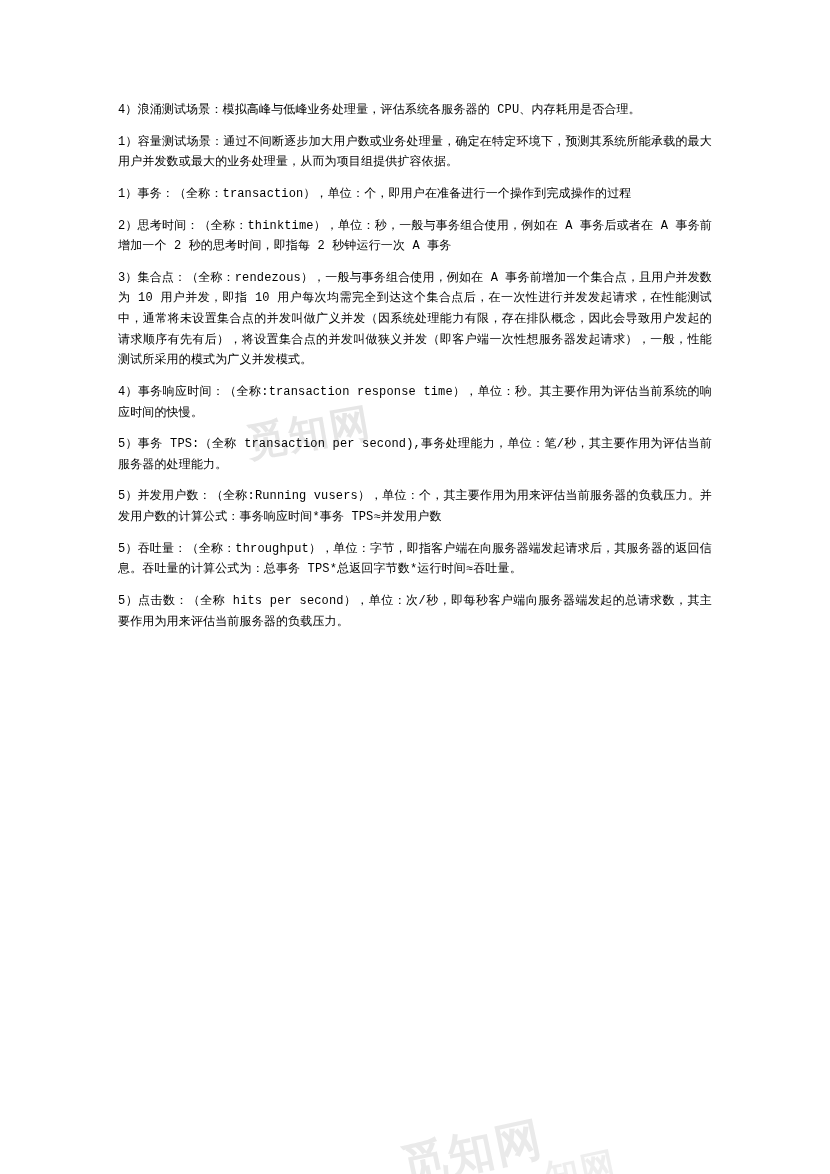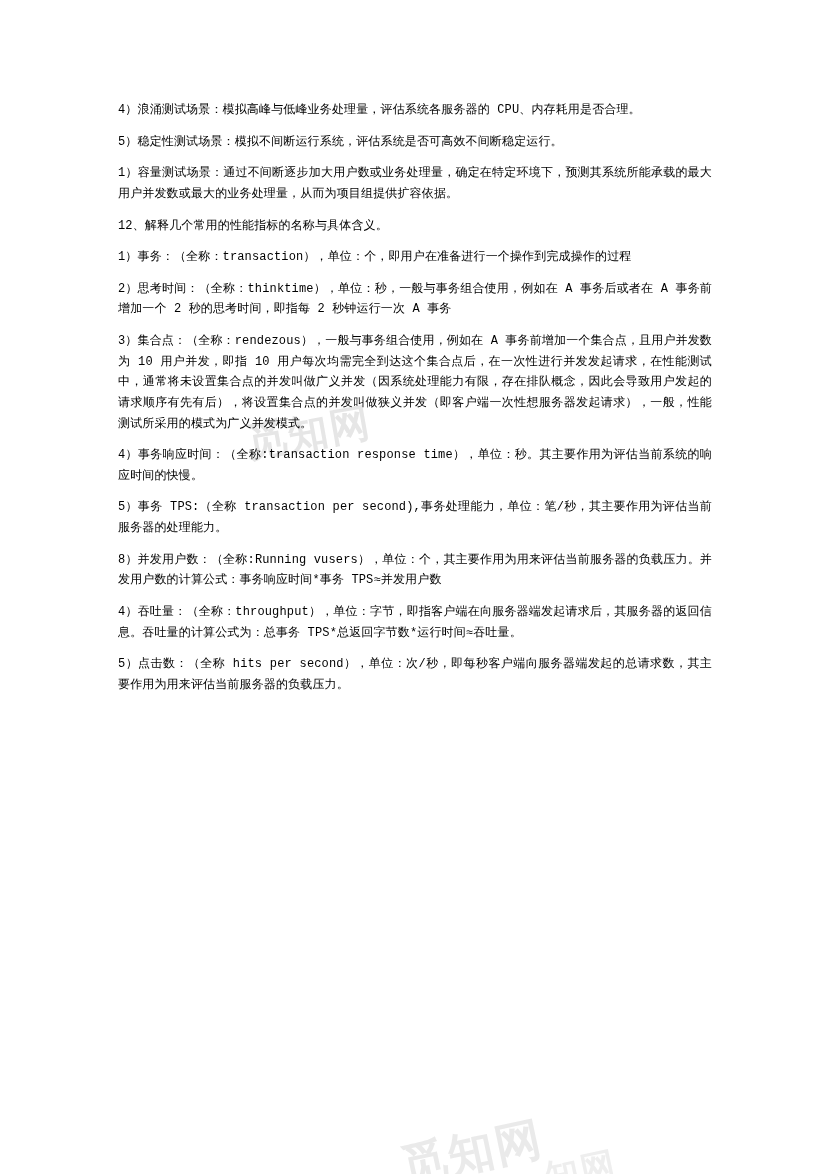--- a/index.html
+++ b/index.html
@@ -70,29 +70,27 @@
 </style>
 </head>
 <body>
 
 <div class="page">
 
   <div class="watermark wm-center">觅知网</div>
 
   <div class="doc-body">
     <p class="para">4）浪涌测试场景：模拟高峰与低峰业务处理量，评估系统各服务器的 CPU、内存耗用是否合理。</p>
-    <p class="para">5）稳定性测试场景：模拟不间断运行系统，评估系统是否可高效不间断稳定运行。</p>
     <p class="para">1）容量测试场景：通过不间断逐步加大用户数或业务处理量，确定在特定环境下，预测其系统所能承载的最大用户并发数或最大的业务处理量，从而为项目组提供扩容依据。</p>
-    <p class="para">12、解释几个常用的性能指标的名称与具体含义。</p>
     <p class="para">1）事务：（全称：transaction），单位：个，即用户在准备进行一个操作到完成操作的过程</p>
     <p class="para">2）思考时间：（全称：thinktime），单位：秒，一般与事务组合使用，例如在 A 事务后或者在 A 事务前增加一个 2 秒的思考时间，即指每 2 秒钟运行一次 A 事务</p>
     <p class="para">3）集合点：（全称：rendezous），一般与事务组合使用，例如在 A 事务前增加一个集合点，且用户并发数为 10 用户并发，即指 10 用户每次均需完全到达这个集合点后，在一次性进行并发发起请求，在性能测试中，通常将未设置集合点的并发叫做广义并发（因系统处理能力有限，存在排队概念，因此会导致用户发起的请求顺序有先有后），将设置集合点的并发叫做狭义并发（即客户端一次性想服务器发起请求），一般，性能测试所采用的模式为广义并发模式。</p>
     <p class="para">4）事务响应时间：（全称:transaction response time），单位：秒。其主要作用为评估当前系统的响应时间的快慢。</p>
     <p class="para">5）事务 TPS:（全称 transaction per second),事务处理能力，单位：笔/秒，其主要作用为评估当前服务器的处理能力。</p>
-    <p class="para">8）并发用户数：（全称:Running vusers），单位：个，其主要作用为用来评估当前服务器的负载压力。并发用户数的计算公式：事务响应时间*事务 TPS≈并发用户数</p>
-    <p class="para">4）吞吐量：（全称：throughput），单位：字节，即指客户端在向服务器端发起请求后，其服务器的返回信息。吞吐量的计算公式为：总事务 TPS*总返回字节数*运行时间≈吞吐量。</p>
+    <p class="para">5）并发用户数：（全称:Running vusers），单位：个，其主要作用为用来评估当前服务器的负载压力。并发用户数的计算公式：事务响应时间*事务 TPS≈并发用户数</p>
+    <p class="para">5）吞吐量：（全称：throughput），单位：字节，即指客户端在向服务器端发起请求后，其服务器的返回信息。吞吐量的计算公式为：总事务 TPS*总返回字节数*运行时间≈吞吐量。</p>
     <p class="para">5）点击数：（全称 hits per second），单位：次/秒，即每秒客户端向服务器端发起的总请求数，其主要作用为用来评估当前服务器的负载压力。</p>
   </div>
 
   <div class="watermark wm-bottom">觅知网</div>
   <div class="watermark wm-bottom2">知网</div>
 
 </div>
 
 </body></html>

